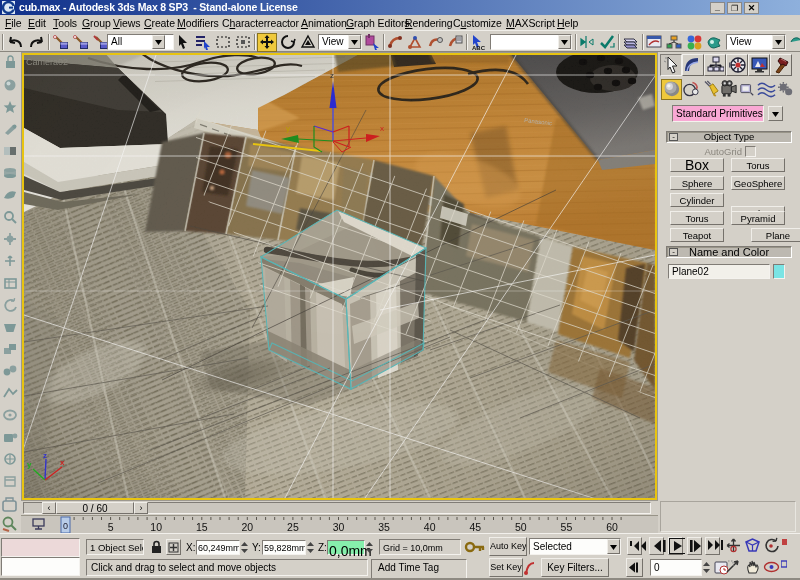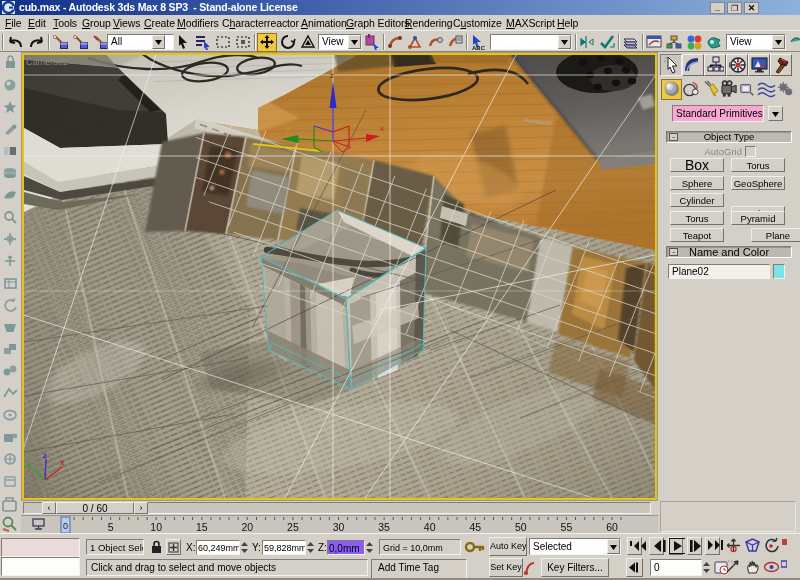--- a/index.html
+++ b/index.html
@@ -811,21 +811,21 @@
 <div class="abs sunken" style="left:196px;top:6px;width:44px;height:15px;background:#fdfdfb;font-size:9px;white-space:nowrap;overflow:hidden;padding:2px 0 0 1px;">60,249mm</div>
 <div class="abs" style="left:240px;top:6px;width:9px;height:15px;"><svg width="9" height="15">
         <path d="M1 6 h7 l-3.5 -4 z M1 9 h7 l-3.5 4 z" fill="#444"></path>
       </svg></div>
 <span class="abs" style="left:252px;top:8px;font-size:10px;">Y:</span>
 <div class="abs sunken" style="left:262px;top:6px;width:44px;height:15px;background:#fdfdfb;font-size:9px;white-space:nowrap;overflow:hidden;padding:2px 0 0 1px;">59,828mm</div>
 <div class="abs" style="left:306px;top:6px;width:9px;height:15px;"><svg width="9" height="15">
         <path d="M1 6 h7 l-3.5 -4 z M1 9 h7 l-3.5 4 z" fill="#444"></path>
       </svg></div>
 <span class="abs" style="left:318px;top:8px;font-size:10px;">Z:</span>
-<div class="abs sunken" style="left:327px;top:6px;width:38px;height:15px;background:#8b5cf6;font-size:10px;padding:2px 0 0 1px;">0,0mm</div>
+<div class="abs sunken" style="left:327px;top:6px;width:38px;height:15px;background:#86efac;font-size:14px;padding:2px 0 0 1px;">0,0mm</div>
 <div class="abs" style="left:365px;top:6px;width:9px;height:15px;"><svg width="9" height="15">
         <path d="M1 6 h7 l-3.5 -4 z M1 9 h7 l-3.5 4 z" fill="#444"></path>
       </svg></div>
 <div class="abs sunken" style="left:379px;top:5px;width:82px;height:16px;background:#d4d0c8;font-size:9px;white-space:nowrap;overflow:hidden;padding:3px 0 0 3px;">Grid = 10,0mm</div>
 <svg class="abs" style="left:464px;top:4px" width="22" height="18" viewBox="0 0 22 18">
       <circle cx="6" cy="9" r="4" fill="none" stroke="#8a6a10" stroke-width="2.4"></circle>
       <path d="M9 9 h11 M16 9 v4 M19 9 v3" stroke="#8a6a10" stroke-width="2.4"></path>
     </svg>
 <div class="abs btn" style="left:489px;top:3px;width:38px;height:19px;font-size:9px;line-height:17px;white-space:nowrap;overflow:hidden;">Auto Key</div>
 <div class="abs sunken" style="left:529px;top:4px;width:92px;height:17px;background:#fdfdfb;font-size:10px;white-space:nowrap;overflow:hidden;padding:2px 0 0 3px;">Selected</div>

